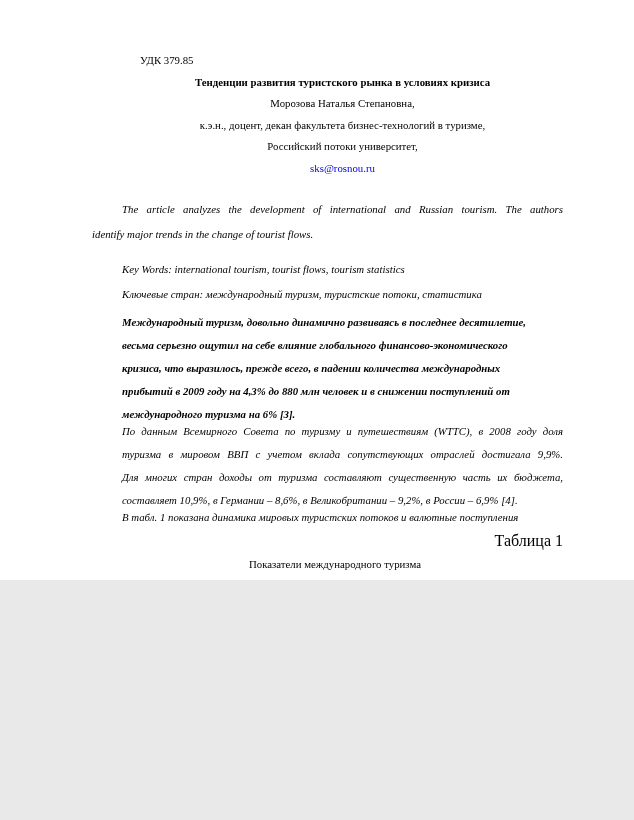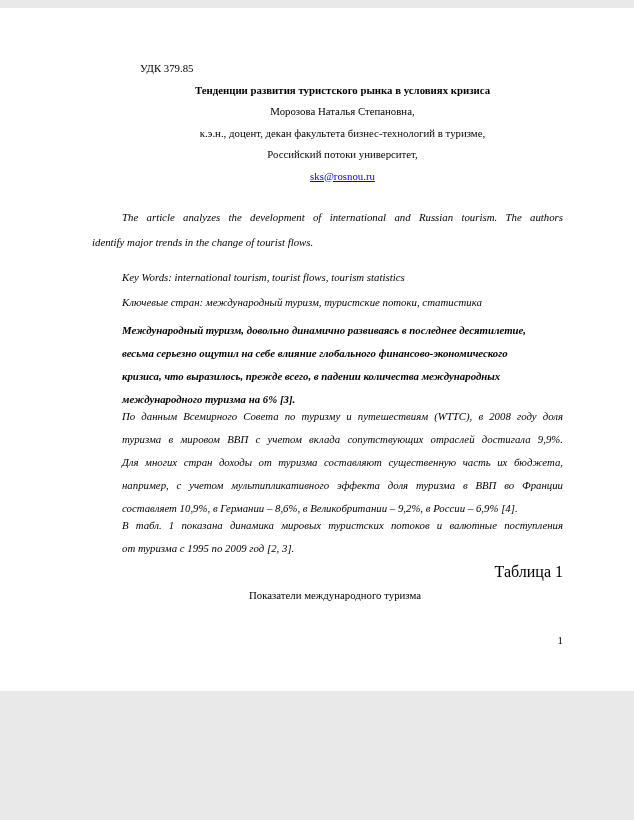--- a/index.html
+++ b/index.html
@@ -1,19 +1,19 @@
 <!DOCTYPE html>
 <html><head>
 <meta charset="utf-8">
 <style>
   html, body { margin: 0; padding: 0; background: #e9e9e9; }
   .page {
     width: 634px;
-    height: 683px;
-    margin: 8px auto;
+    height: 580px;
+    margin: 0 auto;
     background: #ffffff;
     color: #000000;
     font-family: "Liberation Serif", "DejaVu Serif", serif;
     font-size: 10.8px;
     box-sizing: border-box;
     padding: 50px 71px 0 92px;
     overflow: hidden;
     position: relative;
   }
   
@@ -22,21 +22,20 @@
     text-align: center;
     line-height: 21.5px;
   }
   .udc {
     text-align: left;
     margin-left: 18px;
   }
   .title { font-weight: bold; }
   .email {
     color: #0000EE;
-    text-decoration: underline;
     cursor: pointer;
   }
   
   .par { line-height: 25px; }
   .it { font-style: italic; }
   .indent .line:first-child { text-indent: 30px; }
   .just .line { text-align: justify; text-align-last: justify; }
   .just .line:last-child { text-align-last: left; }
   .abstract-en { margin-top: 18px; }
   .abstract-ru { margin-top: 12px; }
@@ -92,34 +91,33 @@
     </div>
 
   <div class="par it just indent kw-ru">
       <div class="line">Ключевые стран: международный туризм, туристские потоки, статистика</div>
     </div>
 
   <div class="bodypar it p1">
       <div class="line">Международный туризм, довольно динамично развиваясь в последнее десятилетие,</div>
       <div class="line">весьма серьезно ощутил на себе влияние глобального финансово-экономического</div>
       <div class="line">кризиса, что выразилось, прежде всего, в падении количества международных</div>
+      <div class="line">прибытий в 2009 году на 4,3% до 880 млн человек и в снижении поступлений от</div>
       <div class="line">международного туризма на 6% [3].</div>
     </div>
 
   <div class="bodypar it just p2">
       <div class="line">По данным Всемирного Совета по туризму и путешествиям (WTTC), в 2008 году доля</div>
       <div class="line">туризма в мировом ВВП с учетом вклада сопутствующих отраслей достигала 9,9%.</div>
       <div class="line">Для многих стран доходы от туризма составляют существенную часть их бюджета,</div>
-      <div class="line">например, с учетом мультипликативного эффекта доля туризма в ВВП во Франции</div>
       <div class="line">составляет 10,9%, в Германии – 8,6%, в Великобритании – 9,2%, в России – 6,9% [4].</div>
     </div>
 
   <div class="bodypar it just p3">
       <div class="line">В табл. 1 показана динамика мировых туристских потоков и валютные поступления</div>
-      <div class="line">от туризма с 1995 по 2009 год [2, 3].</div>
     </div>
 
   <div class="caption-label">Таблица 1</div>
 
   <div class="caption-title">Показатели международного туризма</div>
 
   <div class="page-number">1</div>
 
 </div>
 

